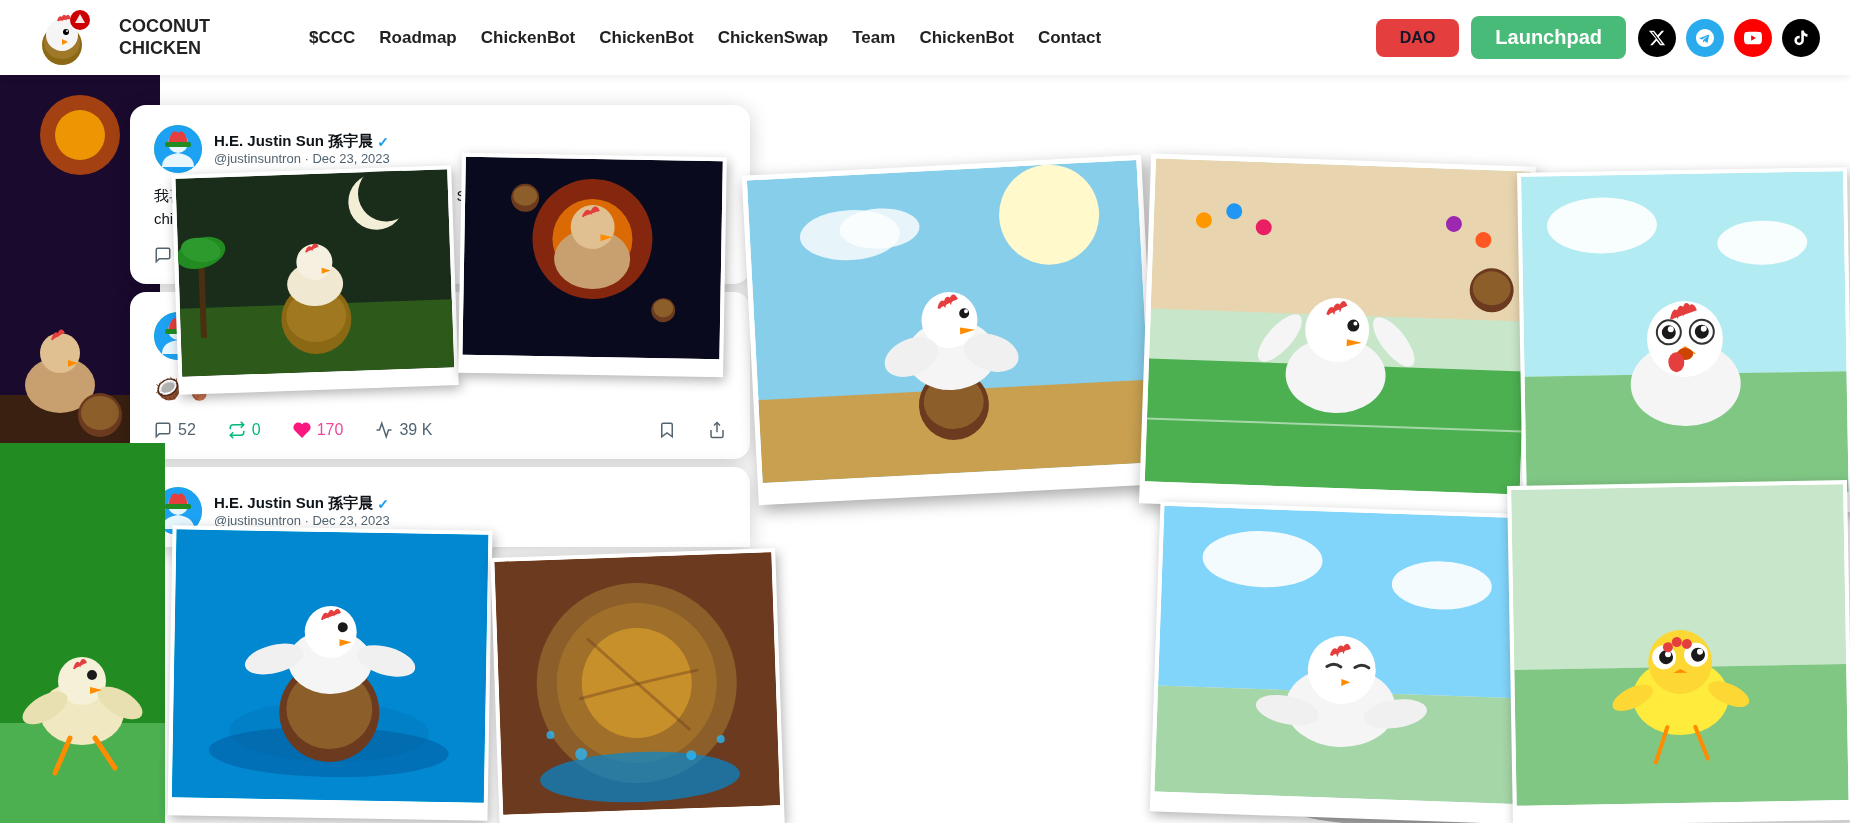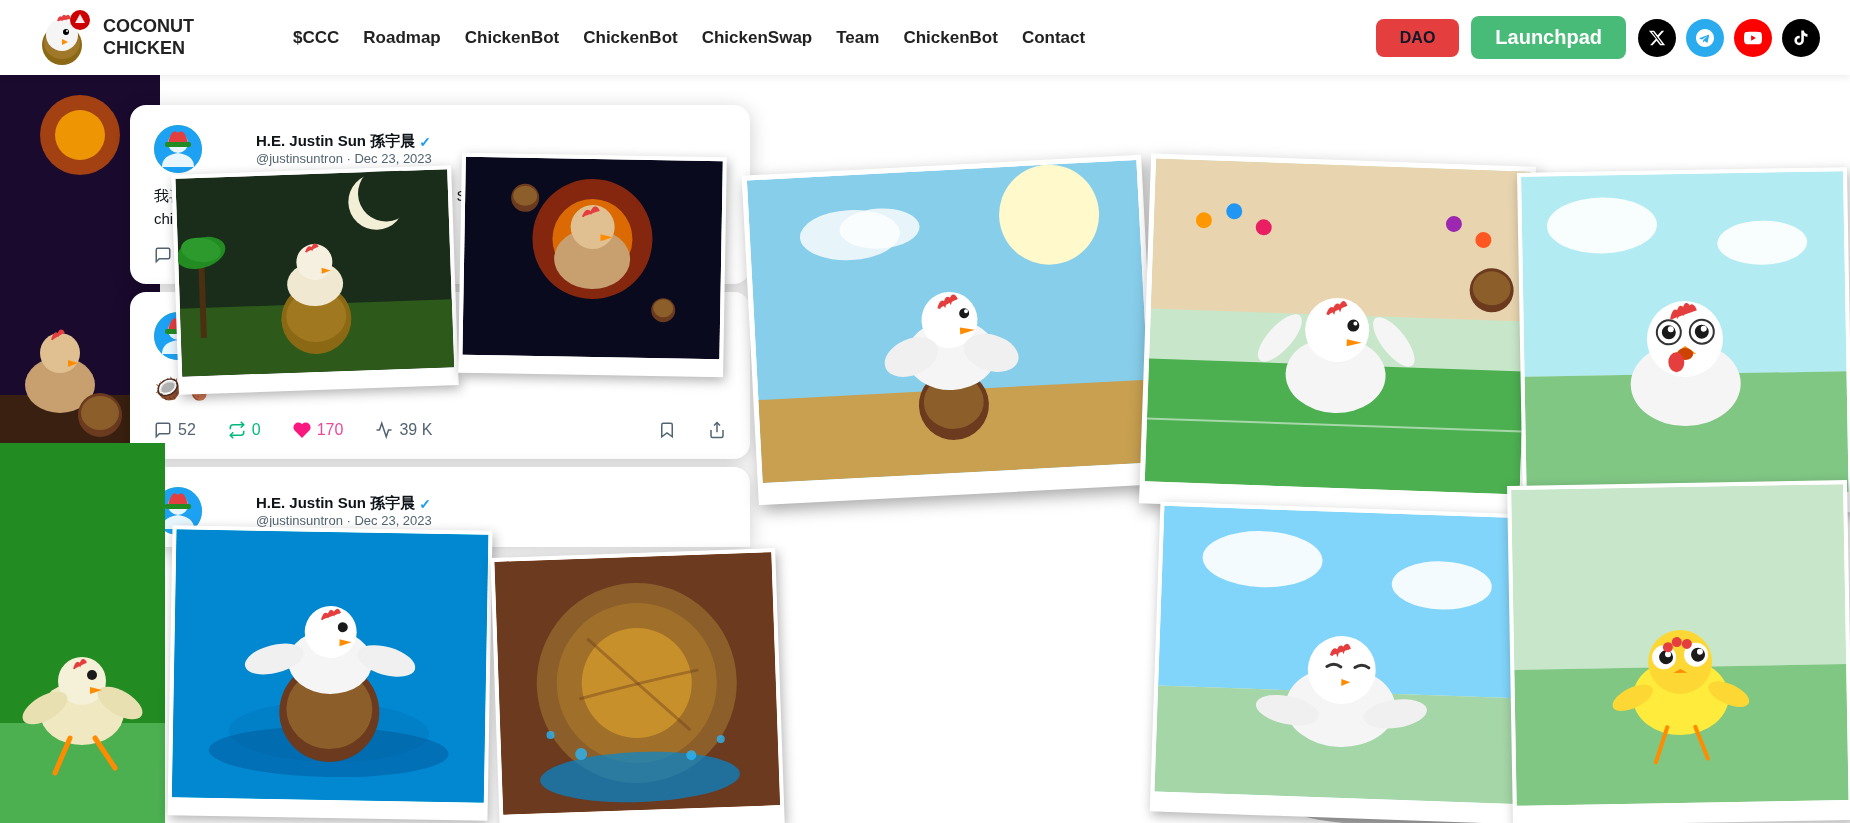--- a/index.html
+++ b/index.html
@@ -13,21 +13,21 @@
       background: #fff;
       display: flex;
       align-items: center;
       padding: 0 30px;
       z-index: 100;
       box-shadow: 0 2px 8px rgba(0,0,0,0.08);
     }
     .logo-area {
       display: flex;
       align-items: center;
-      gap: 8px;
+      gap: 24px;
       margin-right: 60px;
     }
     .logo-icon {
       width: 65px;
       height: 65px;
       position: relative;
     }
     .logo-text {
       font-size: 18px;
       font-weight: 900;
@@ -130,21 +130,21 @@
       width: 48px;
       height: 48px;
       border-radius: 50%;
       background: linear-gradient(135deg, #48bb78, #2aabee);
       overflow: hidden;
       display: flex;
       align-items: center;
       justify-content: center;
       font-size: 20px;
     }
-    .tweet-user-info { flex: 1; margin-left: 42px; }
+    .tweet-user-info { flex: 1; }
     .tweet-name {
       font-weight: 700;
       font-size: 15px;
       color: #0f1419;
       display: flex;
       align-items: center;
       gap: 4px;
     }
     .verified-badge {
       color: #1d9bf0;

